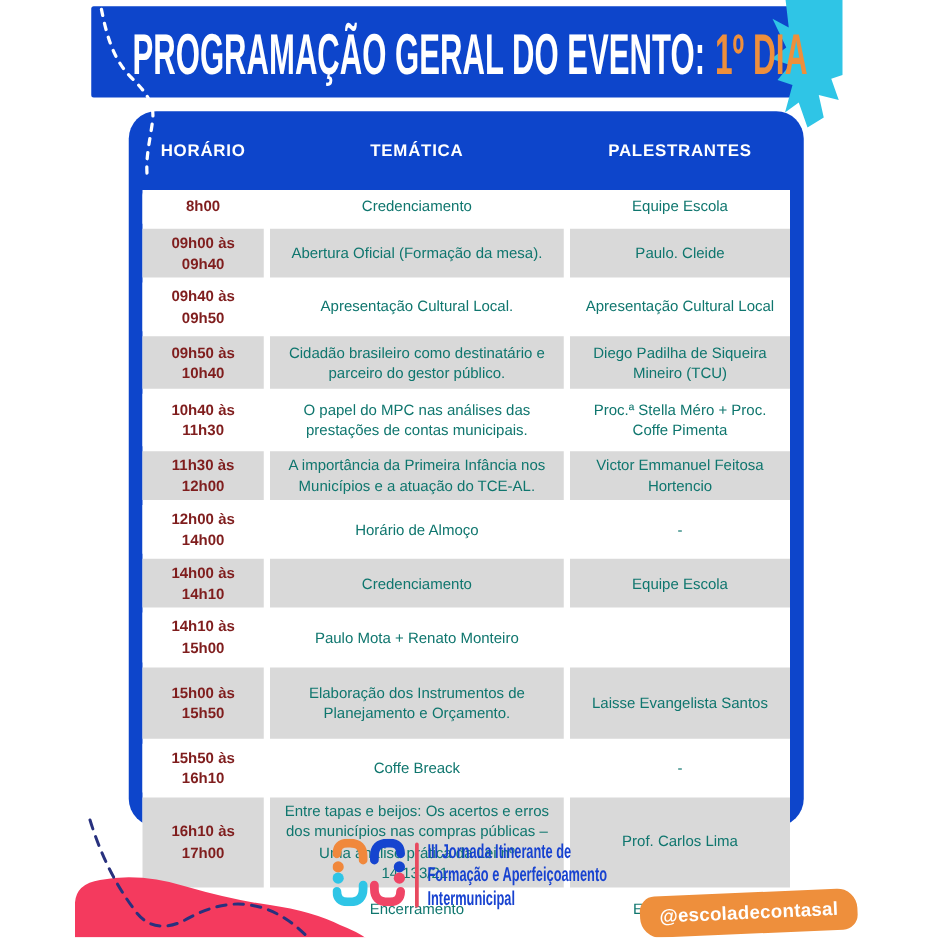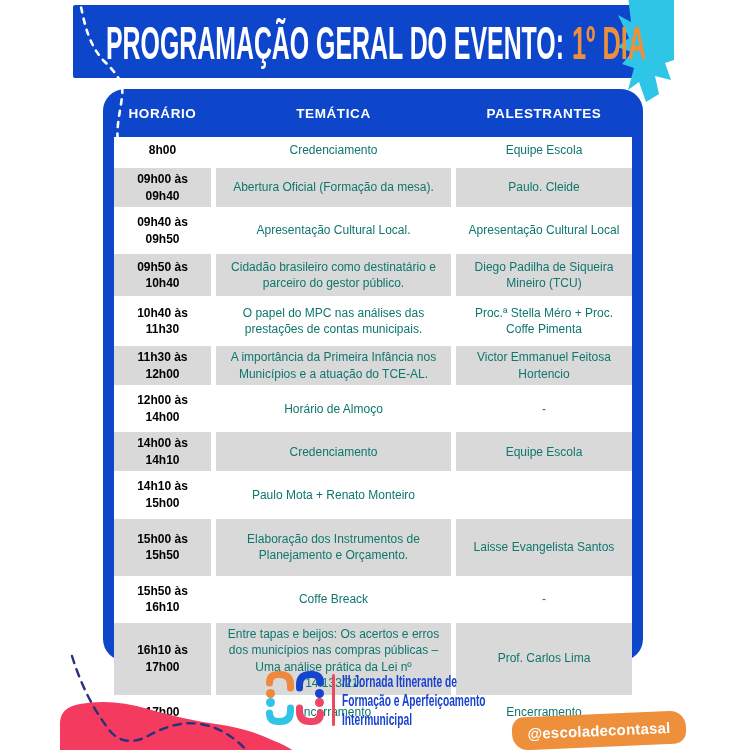--- a/index.html
+++ b/index.html
@@ -10,40 +10,40 @@
   
   .deco{position:absolute;left:0;top:0;z-index:5;pointer-events:none;}
   .title-main,.title-highlight{font-family:"Liberation Sans",sans-serif;font-weight:bold;}
   
   .card{
     position:absolute;left:103px;top:89px;width:540px;height:572px;z-index:1;
     background:#0d45cb;border-radius:22px;box-sizing:border-box;
     padding:0 11px 10px 11px;display:flex;flex-direction:column;
   }
   .thead{
-    height:48px;flex:0 0 auto;display:grid;grid-template-columns:97px 235px 1fr;
+    height:63px;flex:0 0 auto;display:grid;grid-template-columns:97px 235px 1fr;
     column-gap:5px;align-items:center;
   }
   .thead .hcell{
     color:#ffffff;font-weight:bold;font-size:13.5px;letter-spacing:.6px;text-align:center;
   }
   .tbody{
     flex:1 1 auto;display:flex;flex-direction:column;gap:4px;
     background:#ffffff;border-radius:4px 4px 7px 7px;
   }
   .row{
     flex:1 0 auto;display:grid;grid-template-columns:97px 235px 1fr;column-gap:5px;
   }
   .cell{
     display:flex;align-items:center;justify-content:center;text-align:center;
     padding:3px 10px;box-sizing:border-box;background:#ffffff;
     font-size:12px;line-height:1.38;color:#0f766e;
   }
   .row:nth-child(even) .cell{background:#d9d9d9;}
-  .c-time{font-weight:bold;color:#000000;}
+  .c-time{font-weight:bold;color:#7f1d1d;}
   .r-s{min-height:27px}.r-m{min-height:42px}.r-m2{min-height:39px}
   .r-l{min-height:57px}.r-l2{min-height:55px}
   
   .logo-mark{position:absolute;left:266px;top:671px;z-index:2;}
   .logo-divider{
     position:absolute;left:332px;top:674px;width:3px;height:52px;z-index:2;
     background:#e84a5f;border-radius:2px;
   }
   .logo-text{
     position:absolute;left:342px;top:672px;z-index:2;color:#1742d0;

